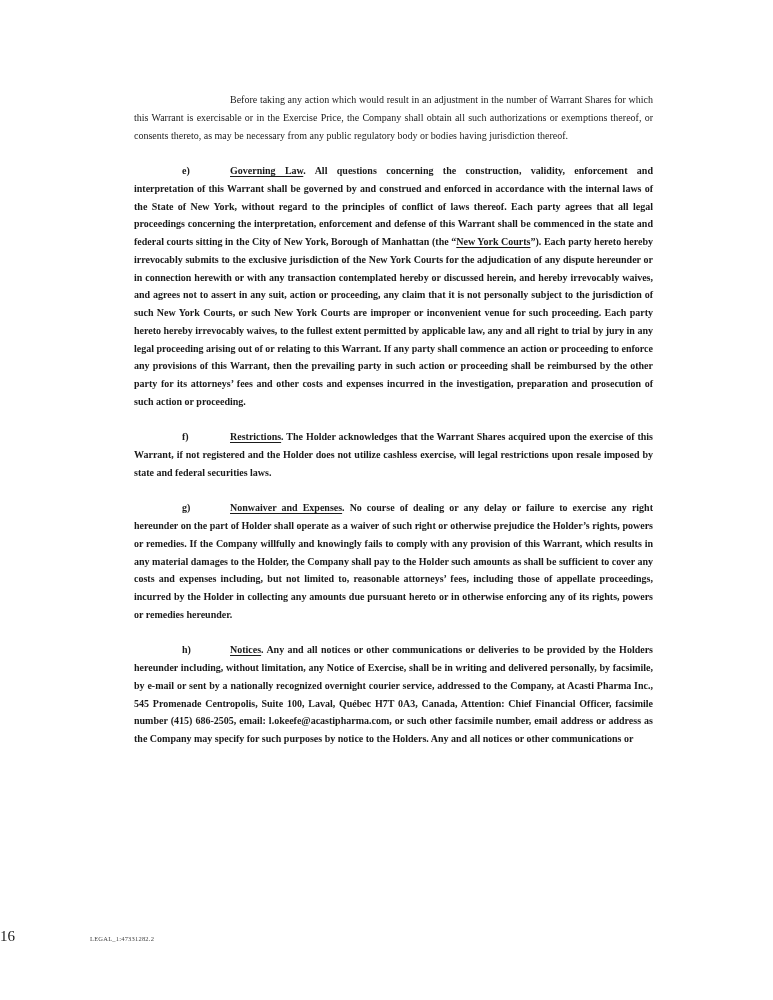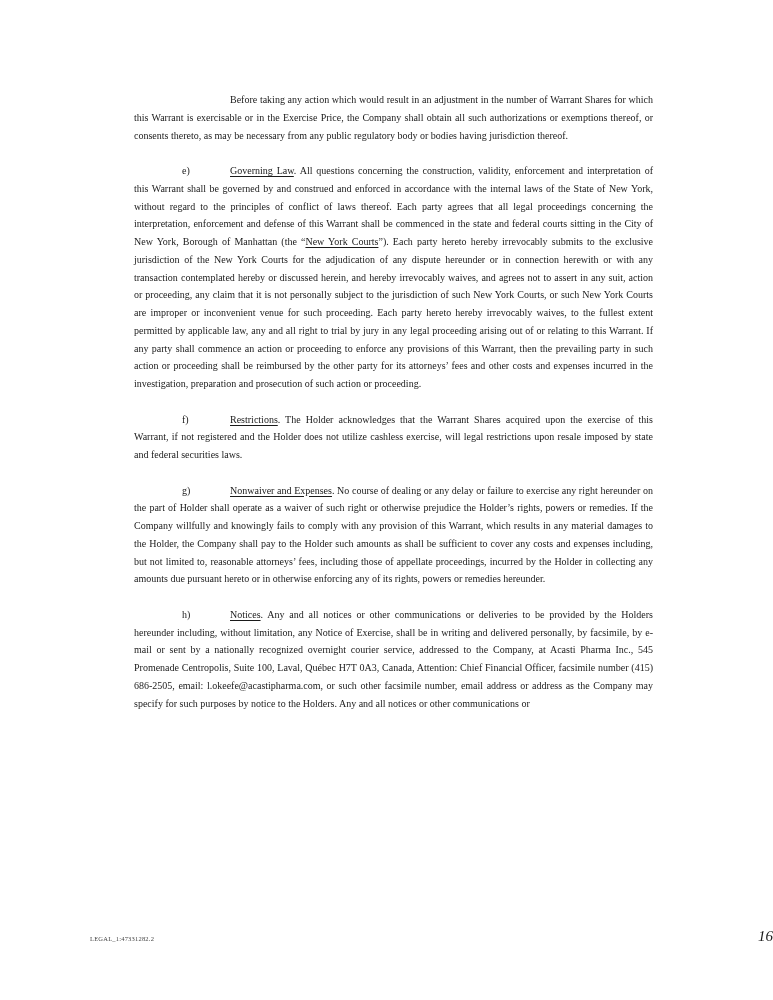--- a/index.html
+++ b/index.html
@@ -2,25 +2,25 @@
 <html><head>
 <meta charset="utf-8">
 <style>
   html, body { margin: 0; padding: 0; background: #ffffff; }
   body { width: 773px; height: 1000px; position: relative; overflow: hidden;
          font-family: "Liberation Serif", "DejaVu Serif", serif; color: #1a1a1a; }
   .page { position: absolute; left: 0; top: 0; width: 773px; height: 1000px; background: #fff; }
   .body-text { position: absolute; left: 134px; top: 91px; width: 519px;
                font-size: 10px; line-height: 17.75px; text-align: justify; }
   .para { margin: 0 0 17.75px 0; text-indent: 96px; }
-  .para.sect { text-indent: 48px; }
+  .para.sect { text-indent: 48px; font-weight: bold; }
   .label { display: inline-block; width: 48px; text-indent: 0; }
   .u { text-decoration: underline; text-underline-offset: 2px; }
-  .page-number { position: absolute; left: 0; width: 773px; top: 928px; text-align: right;
-                 font-size: 15px; font-style: italic; }
+  .page-number { position: absolute; left: 0; width: 773px; top: 928px; text-align: left;
+                 font-size: 15px; }
   .footer-id { position: absolute; left: 90px; top: 935px; font-size: 6.5px; color: #444;
                letter-spacing: 0.2px; }
 </style>
 </head>
 <body>
 
 <div class="page">
   <div class="body-text">
 
     <p class="para">

